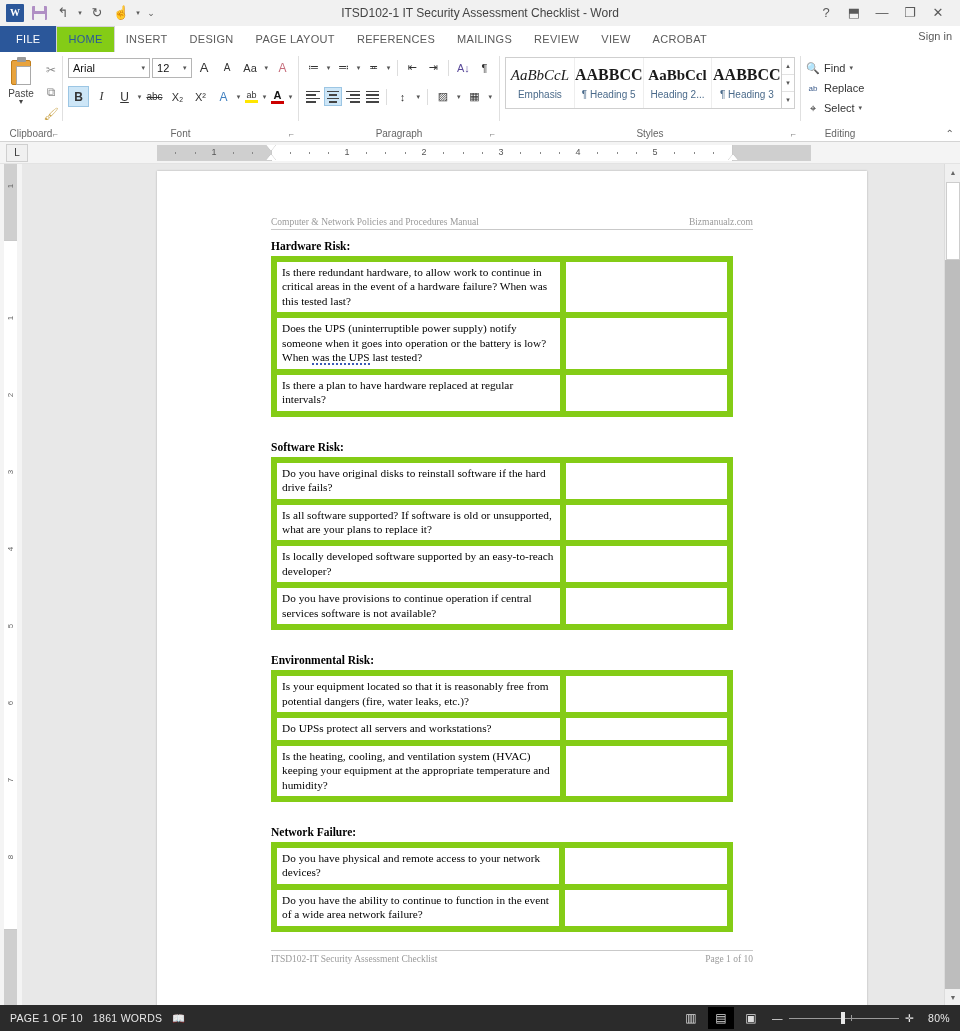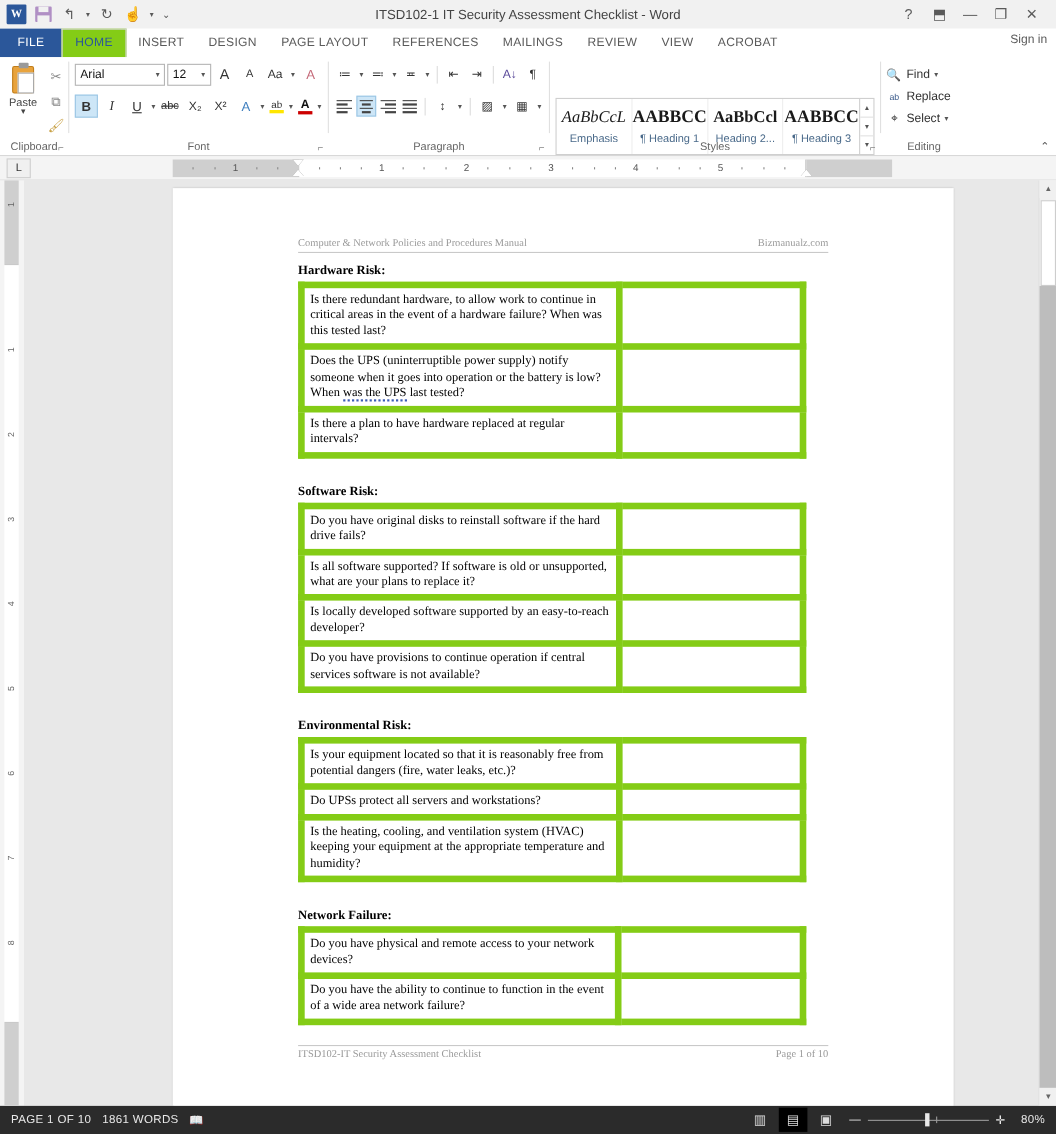--- a/index.html
+++ b/index.html
@@ -103,21 +103,21 @@
   .colbar{width:13px;height:3px;margin-top:0px;}
 
   
   .paragrp{ width:200px;}
   .listico{ width:22px;height:19px;display:flex;align-items:center;justify-content:center;font-size:11px;color:#333;}
   .alignico{ width:19px;height:19px;display:flex;flex-direction:column;justify-content:center;gap:2px;padding:0 2px;}
   .alignico i{display:block;height:1.5px;background:#444;}
   .alignico.on{background:#cde6f7;border:1px solid #9cc6e4;}
 
   
-  .stylegrp{ width:300px;justify-content:flex-end;}
+  .stylegrp{ width:300px;}
   .stylebox{ display:flex; border:1px solid #cfcfcf; height:52px; margin-top:2px;}
   .stylecell{
     width:70px; display:flex; flex-direction:column; align-items:center; justify-content:center;
     border-right:1px solid #eee;
   }
   .stylecell .sp{ font-family:"Liberation Serif", serif; font-size:15px; color:#1a1a1a; white-space:nowrap;}
   .stylecell .sn{ font-size:10px; color:#4a6a8a; margin-top:5px; white-space:nowrap; overflow:hidden;}
   .stylescroll{ width:13px; display:flex; flex-direction:column; border-left:1px solid #cfcfcf;}
   .stylescroll div{flex:1;display:flex;align-items:center;justify-content:center;font-size:7px;color:#555;border-bottom:1px solid #e2e2e2;}
 
@@ -377,21 +377,21 @@
   <div class="sep"></div>
 
   <div class="rgroup stylegrp">
     <div class="stylebox">
       <div class="stylecell">
         <span class="sp" style="font-style:italic">AaBbCcL</span>
         <span class="sn">Emphasis</span>
       </div>
       <div class="stylecell">
         <span class="sp" style="font-weight:bold;font-size:16px">AABBCC</span>
-        <span class="sn">¶ Heading 1</span>
+        <span class="sn">¶ Heading 5</span>
       </div>
       <div class="stylecell">
         <span class="sp" style="font-weight:bold">AaBbCcl</span>
         <span class="sn">Heading 2...</span>
       </div>
       <div class="stylecell" style="border-right:none">
         <span class="sp" style="font-weight:bold;font-size:16px">AABBCC</span>
         <span class="sn">¶ Heading 3</span>
       </div>
       <div class="stylescroll">

